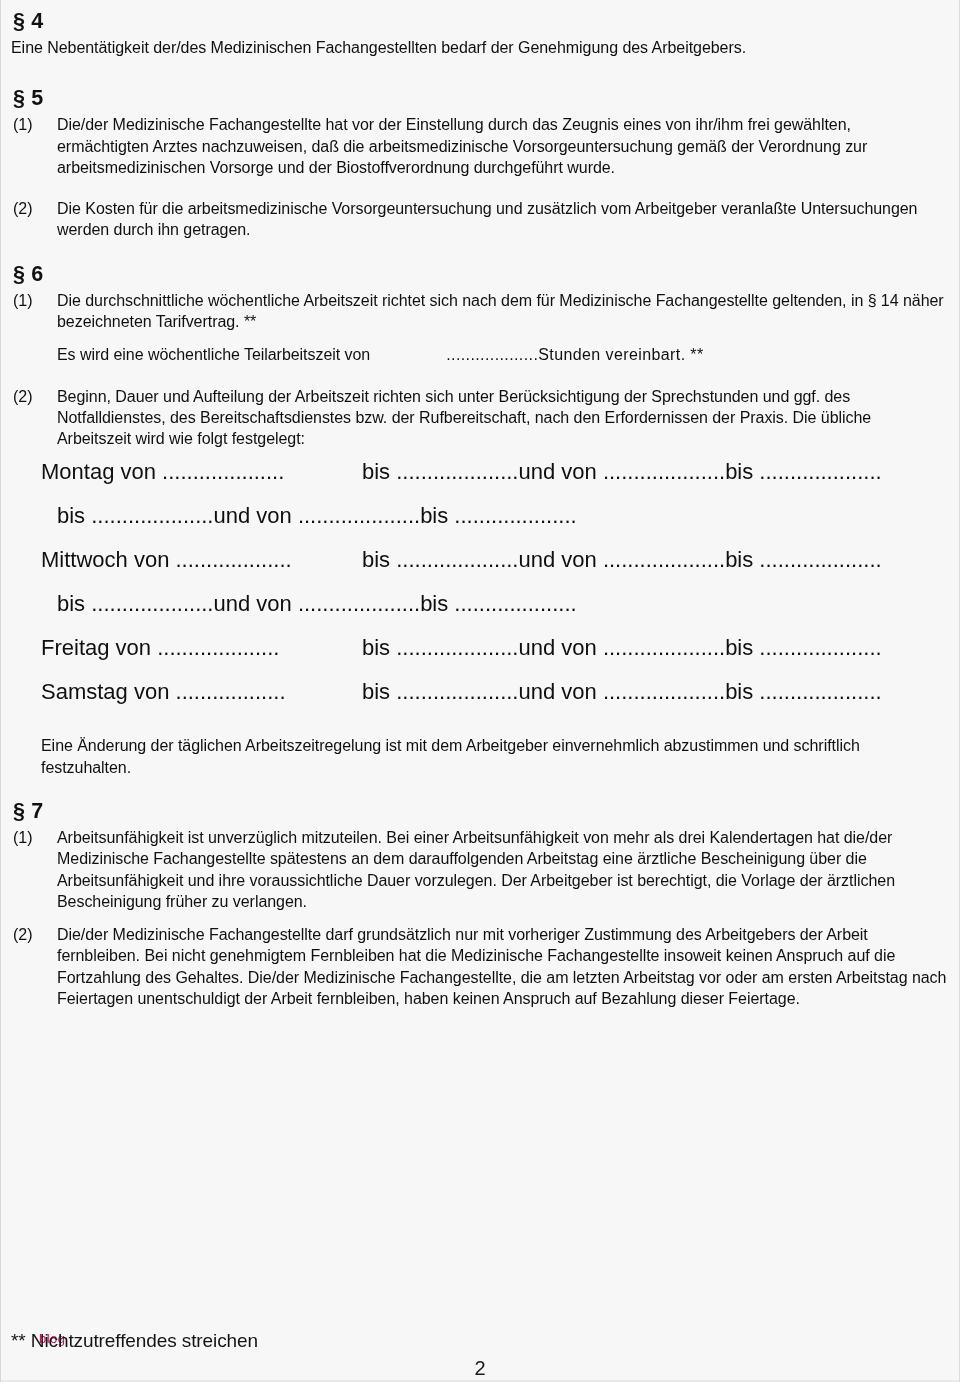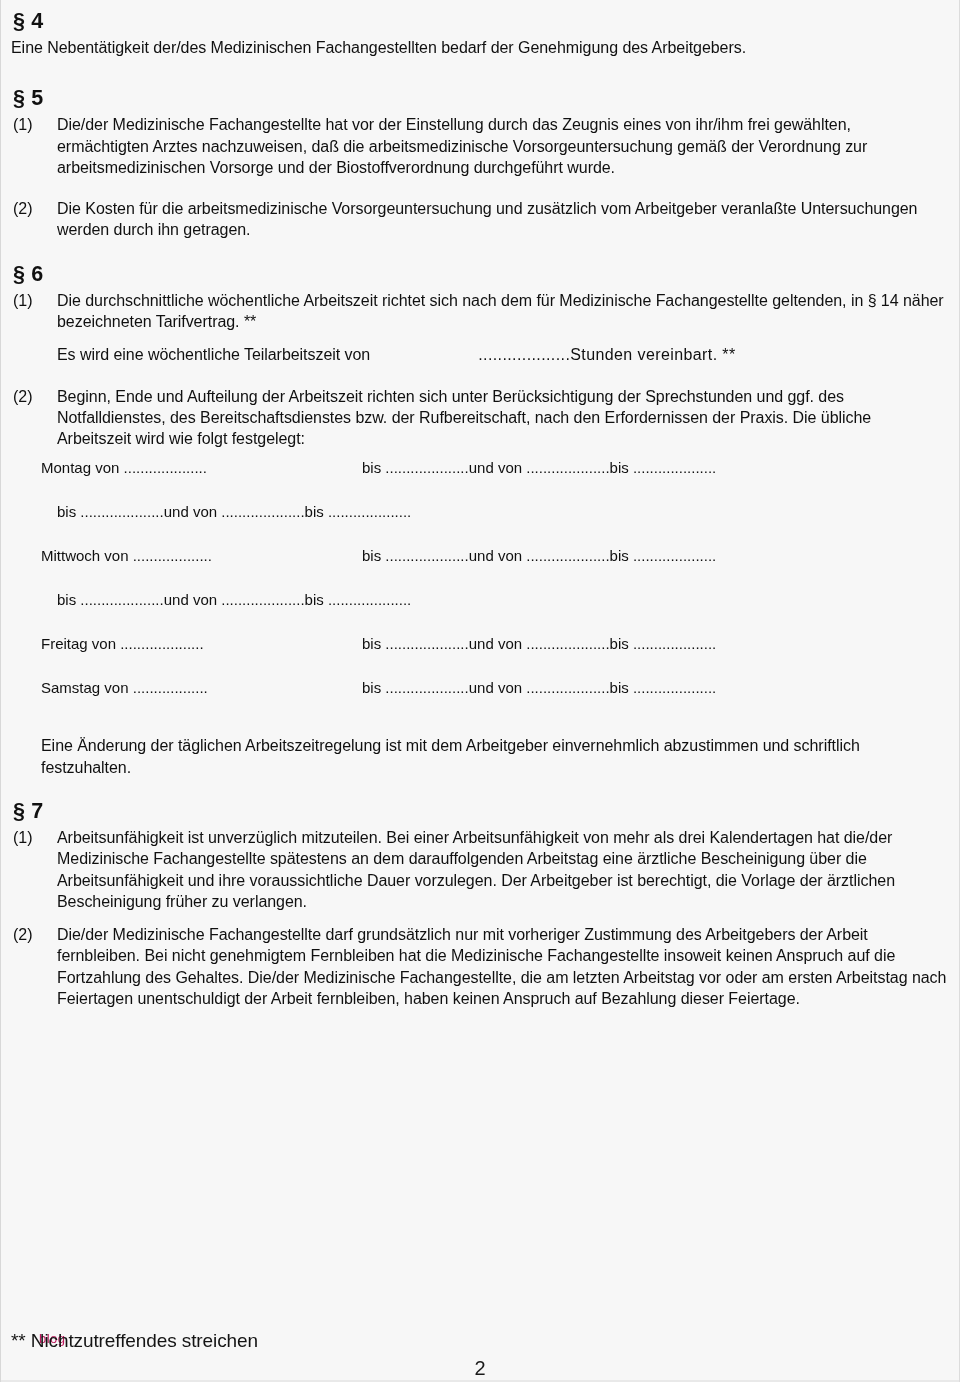--- a/index.html
+++ b/index.html
@@ -54,35 +54,34 @@
     position: relative;
     padding-left: 46px;
   }
   .numbered .marker {
     position: absolute;
     left: 2px;
     top: 0;
   }
   .plain-indent {
     padding-left: 46px;
-    gap: 32px;
   }
   .gap-sm { height: 12px; }
   .gap-md { height: 20px; }
   .gap-lg { height: 27px; }
 
   
   .schedule {
     padding-left: 30px;
     padding-top: 10px;
   }
   .sched-row {
     display: flex;
     align-items: baseline;
-    font-size: 15px;
+    font-size: 22px;
     color: #101010;
     height: 44px;
     white-space: nowrap;
   }
   .col-day {
     width: 305px;
     flex: 0 0 305px;
     overflow: hidden;
   }
   .col-rest {
@@ -164,21 +163,21 @@
 
     <div class="para plain-indent" style="display:flex;">
       <span>Es wird eine wöchentliche Teilarbeitszeit von</span>
       <span class="dots" style="margin-left:76px;white-space:nowrap;">...................Stunden vereinbart. **</span>
     </div>
 
     <div class="gap-md"></div>
 
     <div class="para numbered">
       <span class="marker">(2)</span>
-      <span class="para-body">Beginn, Ende und Aufteilung der Arbeitszeit richten sich unter Berücksichtigung der Sprechstunden und ggf. des Notfalldienstes, des Bereitschaftsdienstes bzw. der Rufbereitschaft, nach den Erfordernissen der Praxis. Die übliche Arbeitszeit wird wie folgt festgelegt:</span>
+      <span class="para-body">Beginn, Dauer und Aufteilung der Arbeitszeit richten sich unter Berücksichtigung der Sprechstunden und ggf. des Notfalldienstes, des Bereitschaftsdienstes bzw. der Rufbereitschaft, nach den Erfordernissen der Praxis. Die übliche Arbeitszeit wird wie folgt festgelegt:</span>
     </div>
 
     <div class="schedule">
       <div class="sched-row">
         <span class="col-day">Montag von ....................</span>
         <span class="col-rest">bis ....................und von ....................bis ....................</span>
       </div>
       <div class="sched-row">
         <span class="col-rest">bis ....................und von ....................bis ....................</span>
       </div>

